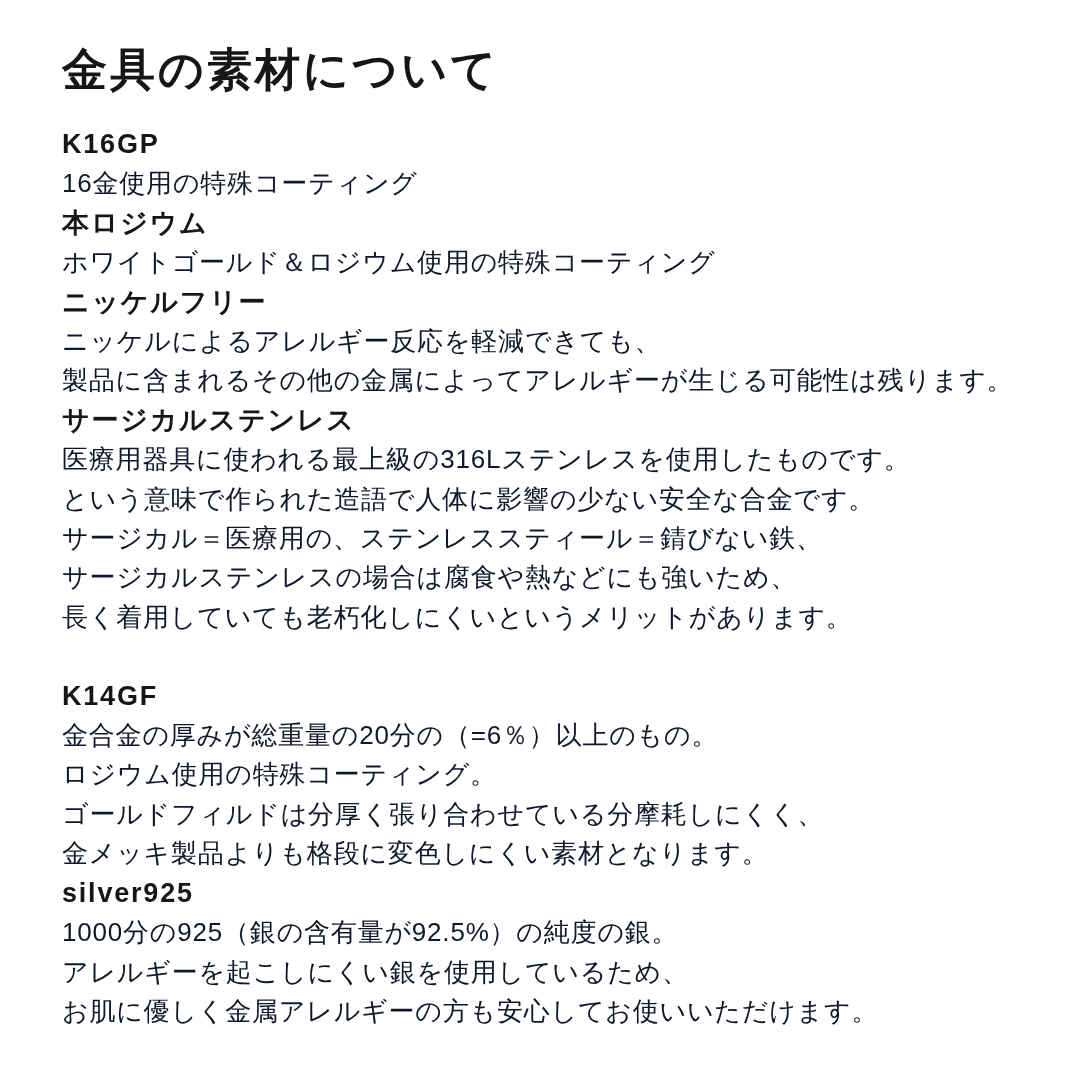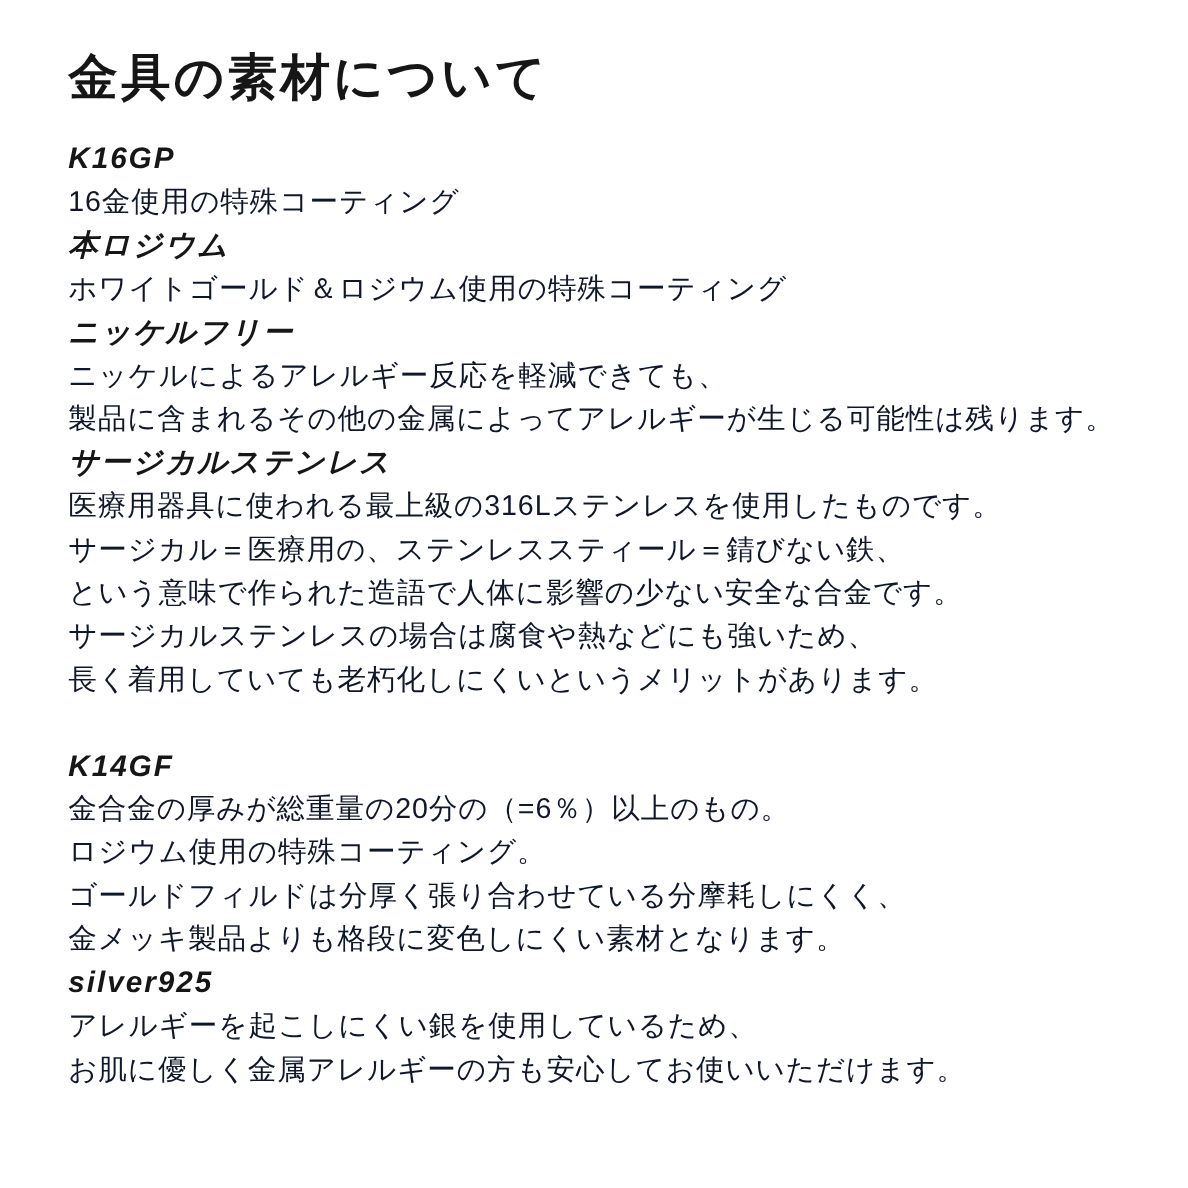--- a/index.html
+++ b/index.html
@@ -45,21 +45,20 @@
     line-height: 39.4px;
     letter-spacing: 0.8px;
     white-space: nowrap;
     color: #0f172a;
   }
   .content p.h {
     font-weight: 700;
     font-size: 27px;
     letter-spacing: 1.8px;
     color: #161616;
-    font-style: italic;
   }
   .gap {
     height: 39.4px;
   }
 </style>
 </head>
 <body>
 
 <div class="page">
 
@@ -72,31 +71,32 @@
 
     <p class="h">本ロジウム</p>
     <p class="b">ホワイトゴールド＆ロジウム使用の特殊コーティング</p>
 
     <p class="h">ニッケルフリー</p>
     <p class="b">ニッケルによるアレルギー反応を軽減できても、</p>
     <p class="b">製品に含まれるその他の金属によってアレルギーが生じる可能性は残ります。</p>
 
     <p class="h">サージカルステンレス</p>
     <p class="b">医療用器具に使われる最上級の316Lステンレスを使用したものです。</p>
+    <p class="b">という意味で作られた造語で人体に影響の少ない安全な合金です。</p>
     <p class="b">サージカル＝医療用の、ステンレススティール＝錆びない鉄、</p>
-    <p class="b">という意味で作られた造語で人体に影響の少ない安全な合金です。</p>
     <p class="b">サージカルステンレスの場合は腐食や熱などにも強いため、</p>
     <p class="b">長く着用していても老朽化しにくいというメリットがあります。</p>
 
     <div class="gap"></div>
 
     <p class="h">K14GF</p>
     <p class="b">金合金の厚みが総重量の20分の（=6％）以上のもの。</p>
     <p class="b">ロジウム使用の特殊コーティング。</p>
     <p class="b">ゴールドフィルドは分厚く張り合わせている分摩耗しにくく、</p>
     <p class="b">金メッキ製品よりも格段に変色しにくい素材となります。</p>
 
     <p class="h">silver925</p>
+    <p class="b">1000分の925（銀の含有量が92.5%）の純度の銀。</p>
     <p class="b">アレルギーを起こしにくい銀を使用しているため、</p>
     <p class="b">お肌に優しく金属アレルギーの方も安心してお使いいただけます。</p>
 
   </div>
 </div>
 
 </body></html>

